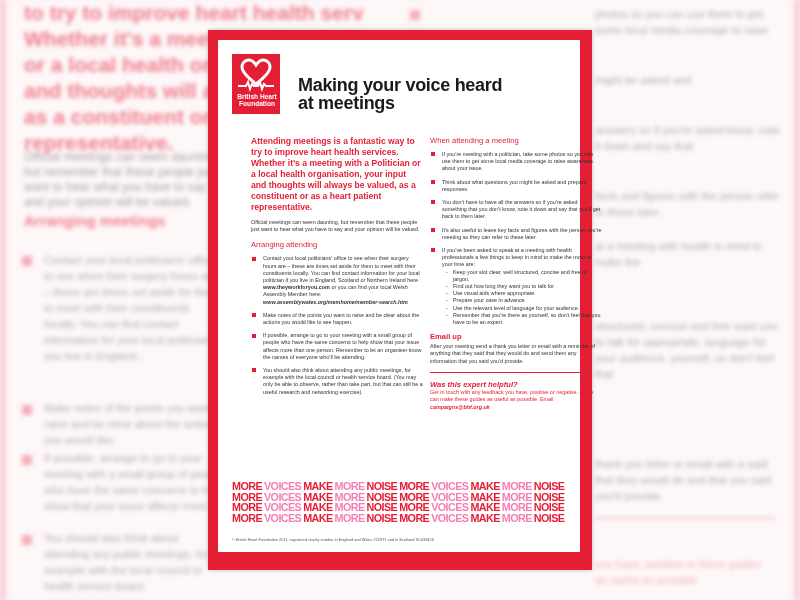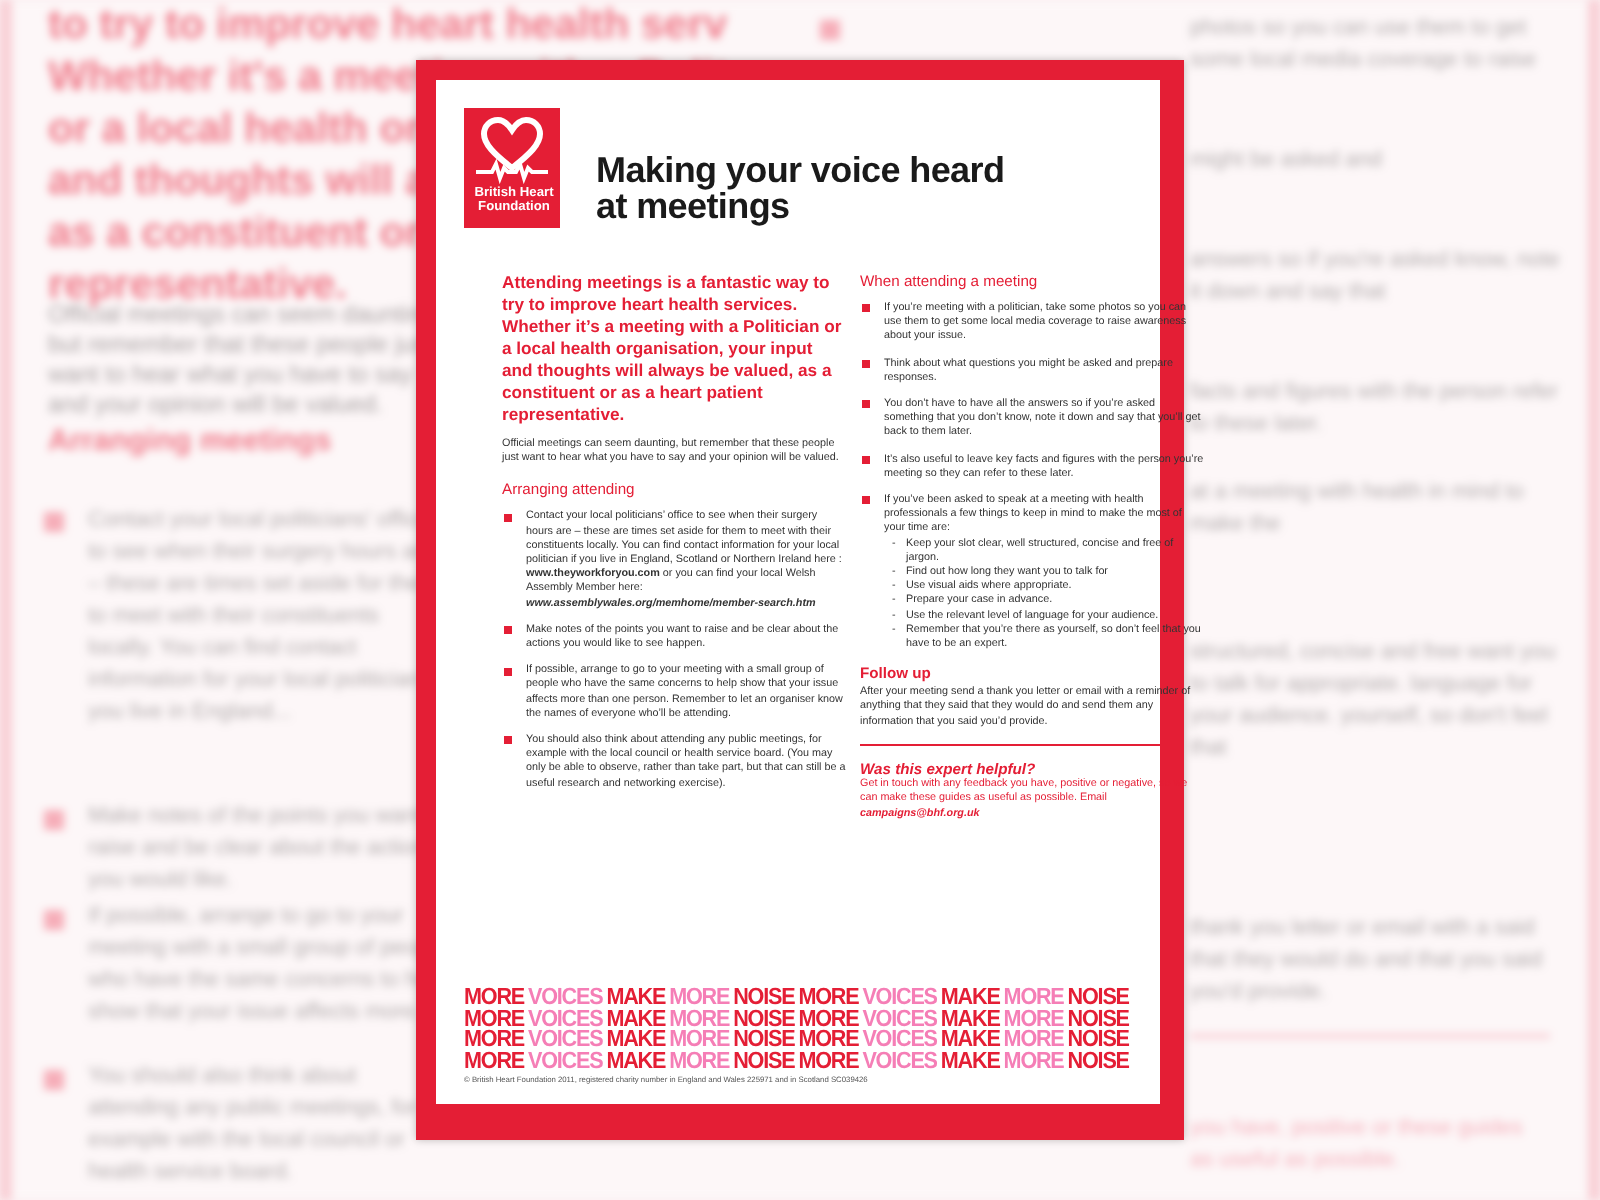--- a/index.html
+++ b/index.html
@@ -68,21 +68,21 @@
   .bold-i { font-weight:bold; font-style:italic; display:block; }
   ul.dash { list-style:none; margin:0; padding:0 0 0 4px; }
   ul.dash li { padding-left:7px; position:relative; margin:0; font-size:5.4px; line-height:7.2px; color:#333; }
   ul.dash li::before { content:"-"; position:absolute; left:0; }
   .divider { height:1.3px; background:#e41e35; margin:7px 0 7px 0; width:150px; }
   .fb-title { color:#e41e35; font-weight:bold; font-style:italic; font-size:7.6px; line-height:9px; }
   .fb-text { color:#e41e35; font-size:5.4px; line-height:7.2px; }
   .fb-text b { font-style:italic; }
   .slogan {
     position:absolute; left:14px; top:441px; width:340px;
-    font-family:"Liberation Sans", sans-serif; font-weight:bold;margin-top:13px;
+    font-family:"Liberation Sans", sans-serif; font-weight:bold;
   }
   .srow { display:flex; height:10.5px; line-height:10.5px; font-size:10.8px; letter-spacing:-0.6px; transform:scaleY(1.08); }
   .srow span { margin-right:2px; white-space:nowrap; }
   .srow .r { color:#e41e35; }
   .srow .k { color:#f57eb6; }
   .copy {
     position:absolute; left:14px; top:497px; font-size:3.9px; color:#555; white-space:nowrap;
   }
 </style>
 </head>
@@ -191,21 +191,21 @@
           <ul class="dash">
             <li>Keep your slot clear, well structured, concise and free of jargon.</li>
             <li>Find out how long they want you to talk for</li>
             <li>Use visual aids where appropriate.</li>
             <li>Prepare your case in advance.</li>
             <li>Use the relevant level of language for your audience.</li>
             <li>Remember that you’re there as yourself, so don’t feel that you have to be an expert.</li>
           </ul>
         </li>
       </ul>
-      <div class="h2 b">Follow up</div>
+      <div class="h2 b">Email up</div>
       <p class="p">After your meeting send a thank you letter or email with a reminder of anything that they said that they would do and send them any information that you said you’d provide.</p>
       <div class="divider"></div>
       <div class="fb-title">Was this expert helpful?</div>
       <div class="fb-text">
         <span>Get in touch with any feedback you have, positive or negative, so we can make these guides as useful as possible. Email </span><b>campaigns@bhf.org.uk</b>
       </div>
     </div>
 
     <div class="slogan">
       <div class="srow">

